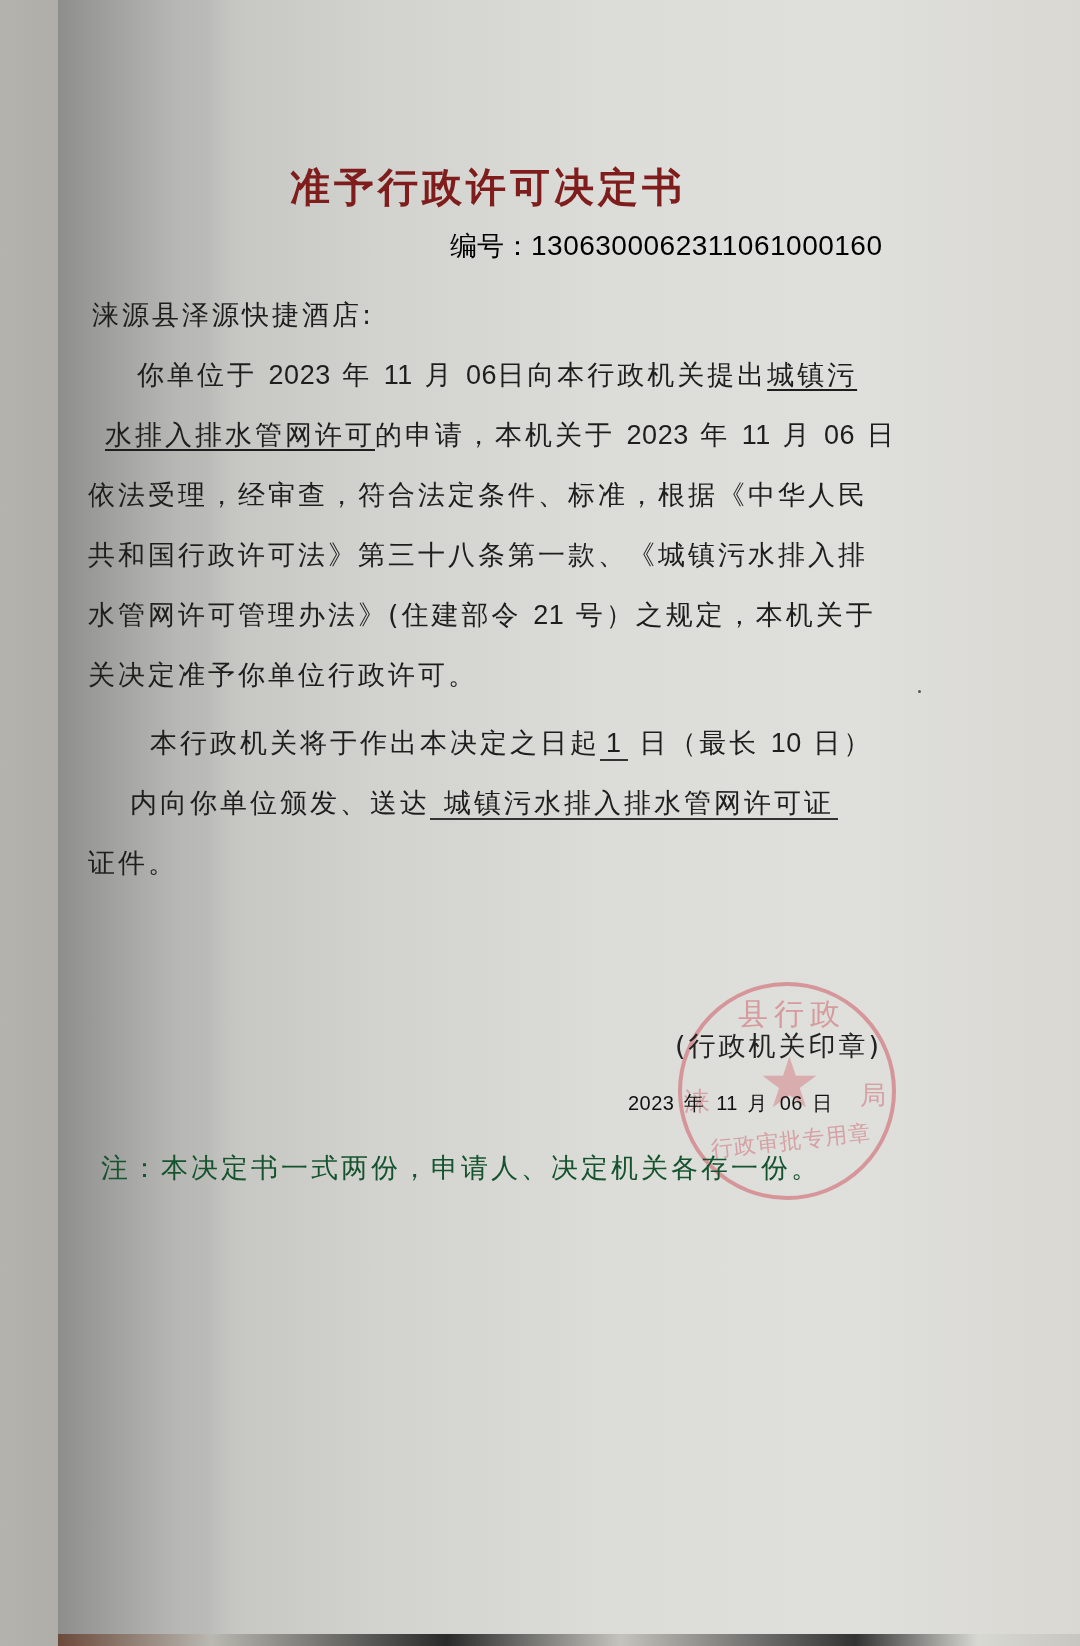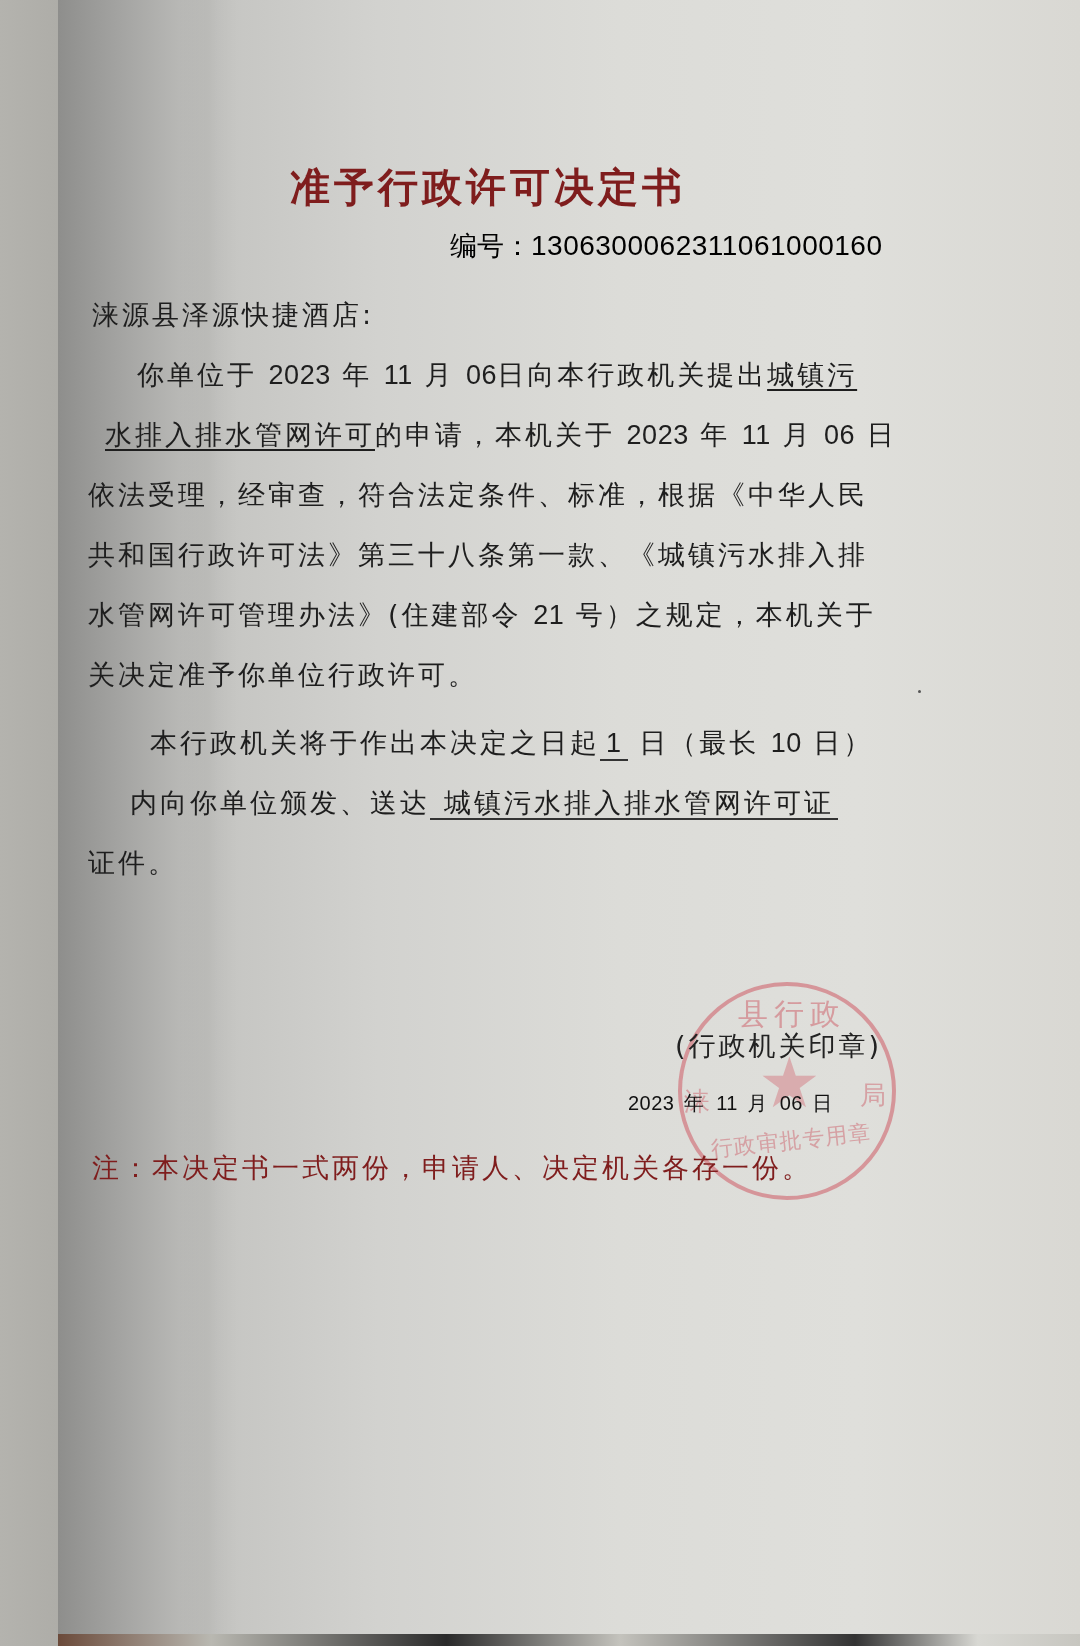--- a/index.html
+++ b/index.html
@@ -72,21 +72,21 @@
     .seal-label {
       position: absolute; left: 675px; top: 1028px; font-size: 27px; color: #222; letter-spacing: 3px;
       white-space: nowrap;
     }
     .sign-date {
       position: absolute; left: 628px; top: 1090px; font-size: 20px; color: #111; letter-spacing: 3px;
       white-space: nowrap;
     }
     .sign-date .n { font-family: "Liberation Sans", sans-serif; letter-spacing: 0.5px; }
     .note {
-      position: absolute; left: 92px; top: 1150px; font-size: 27px; color: #7f1d1d; letter-spacing: 3px;
+      position: absolute; left: 101px; top: 1150px; font-size: 27px; color: #14532d; letter-spacing: 3px;
       white-space: nowrap;
       font-family: Liberation Mono, monospace;
     }
     .speck { position: absolute; left: 918px; top: 690px; width: 3px; height: 3px; border-radius: 50%; background: #555; }
   </style>
 </head>
 <body>
 
 <div class="backdrop-left"></div>
 

